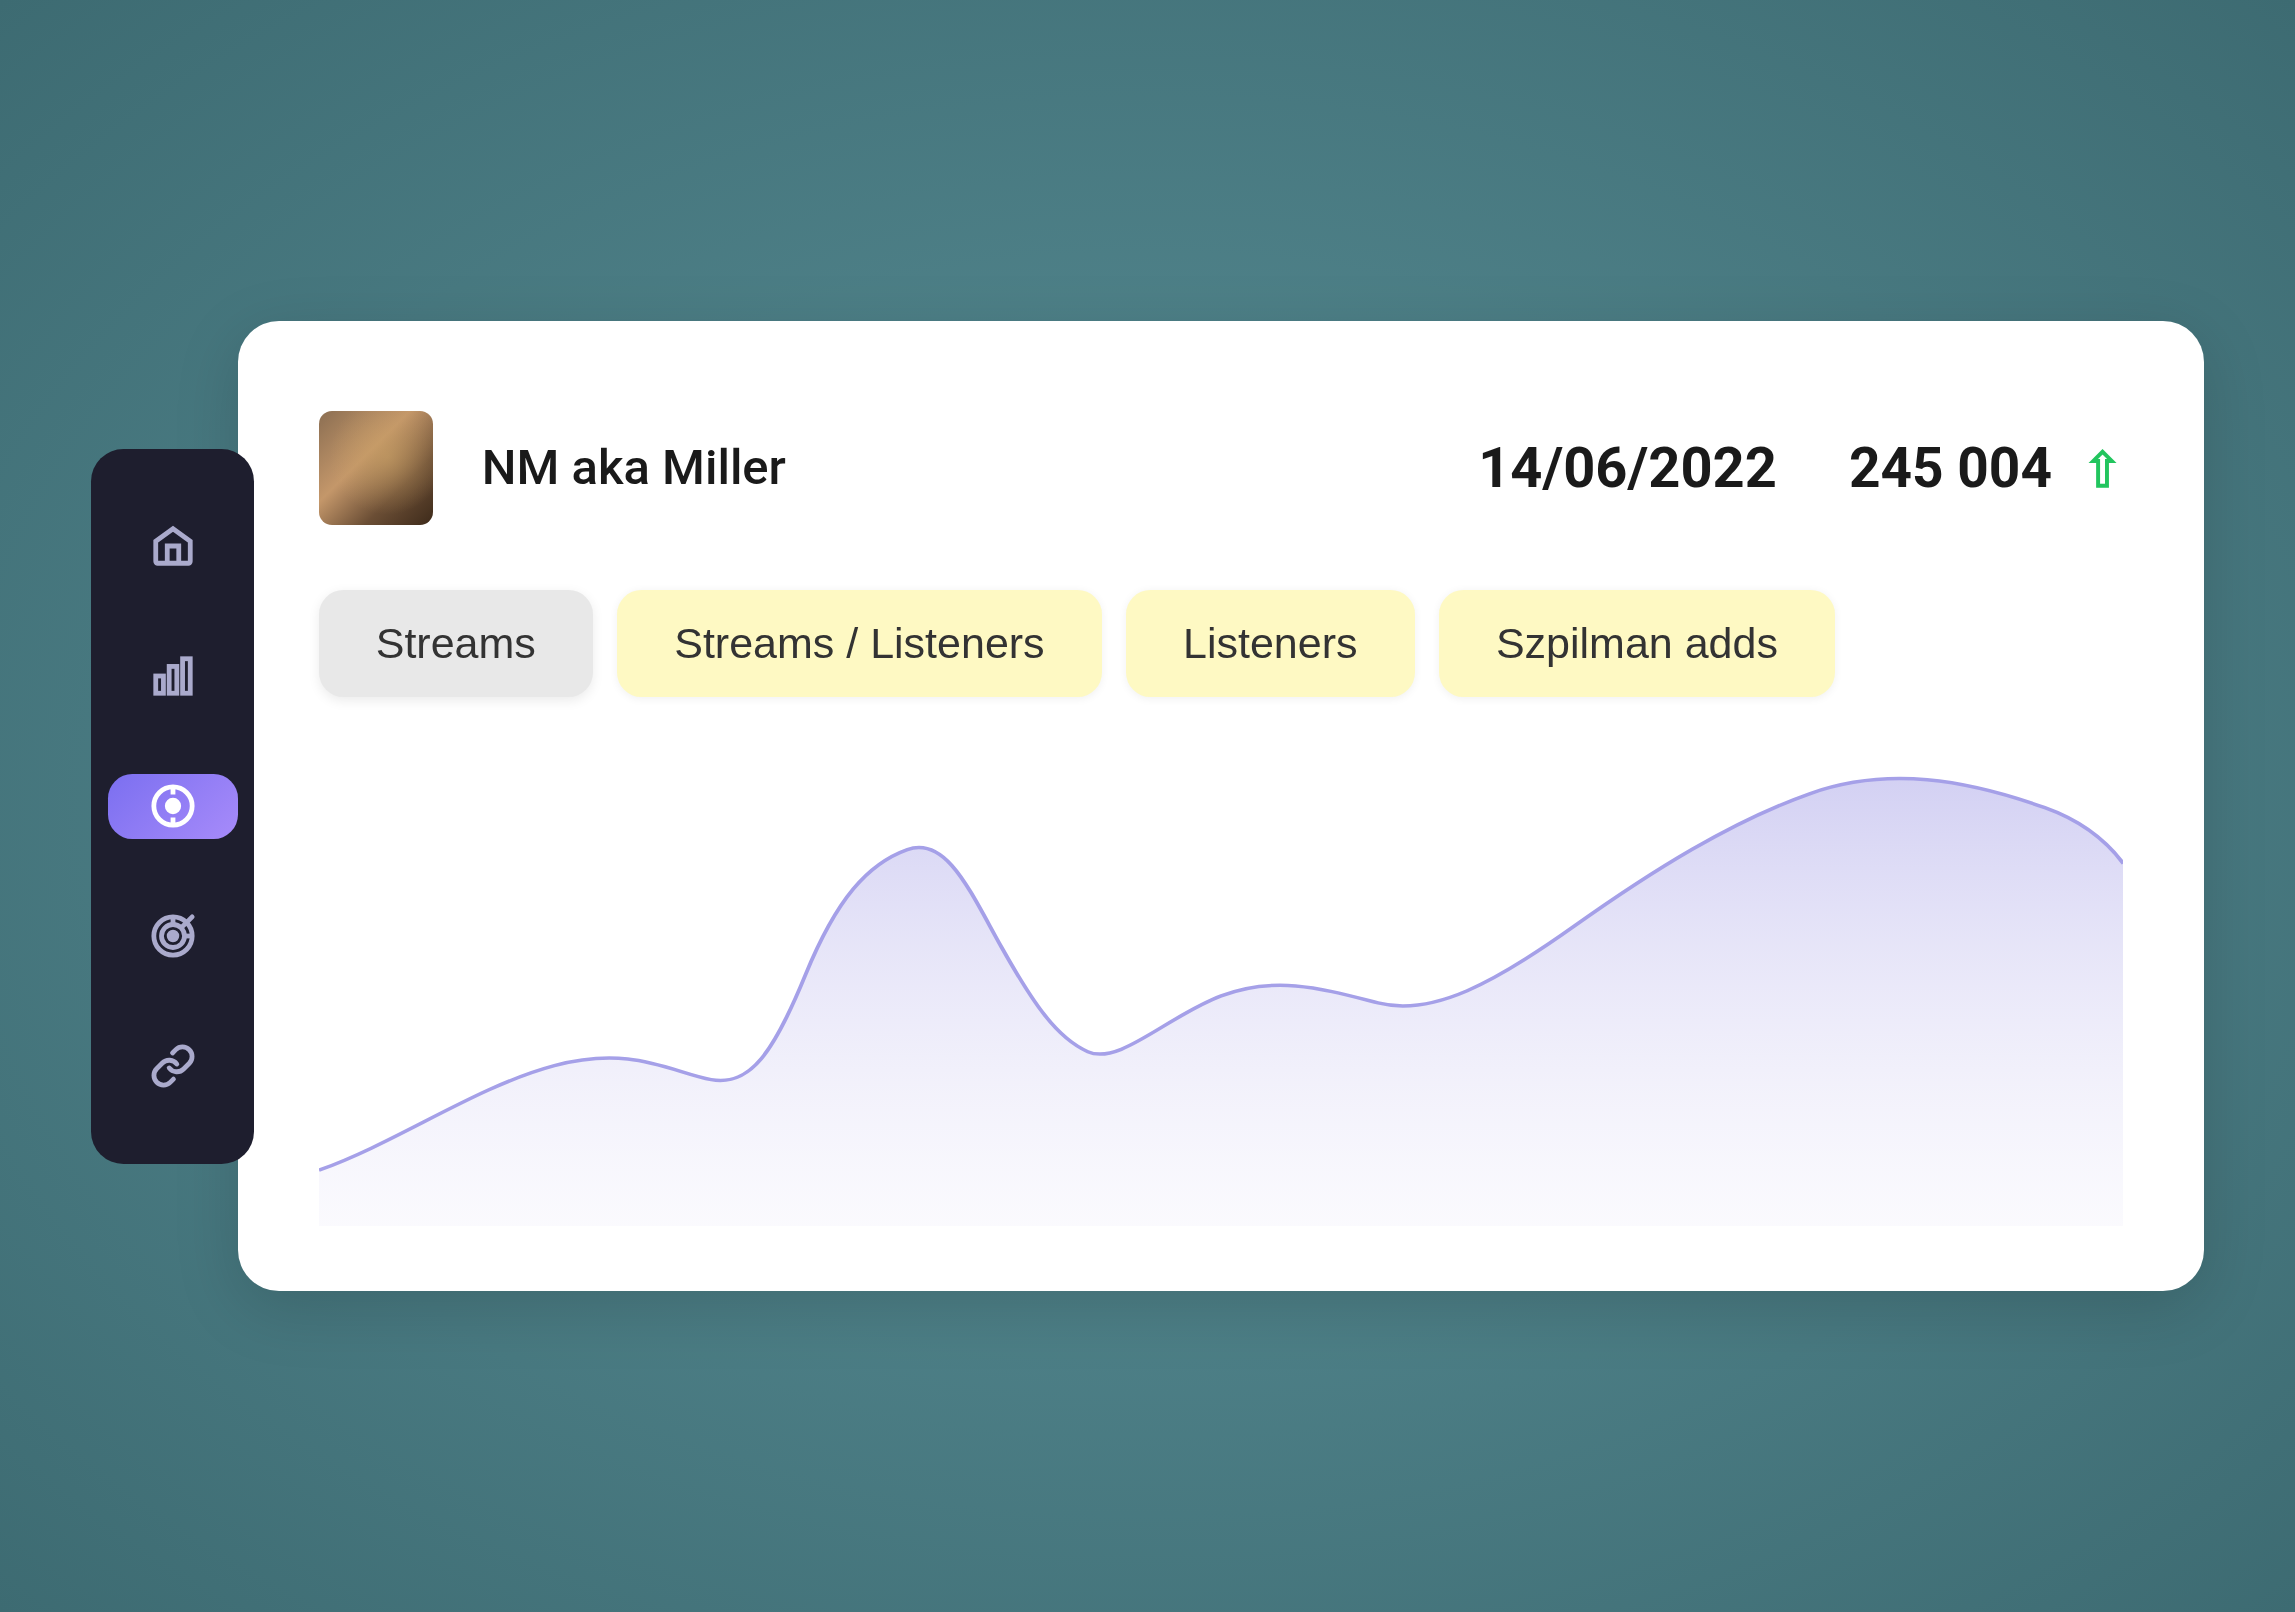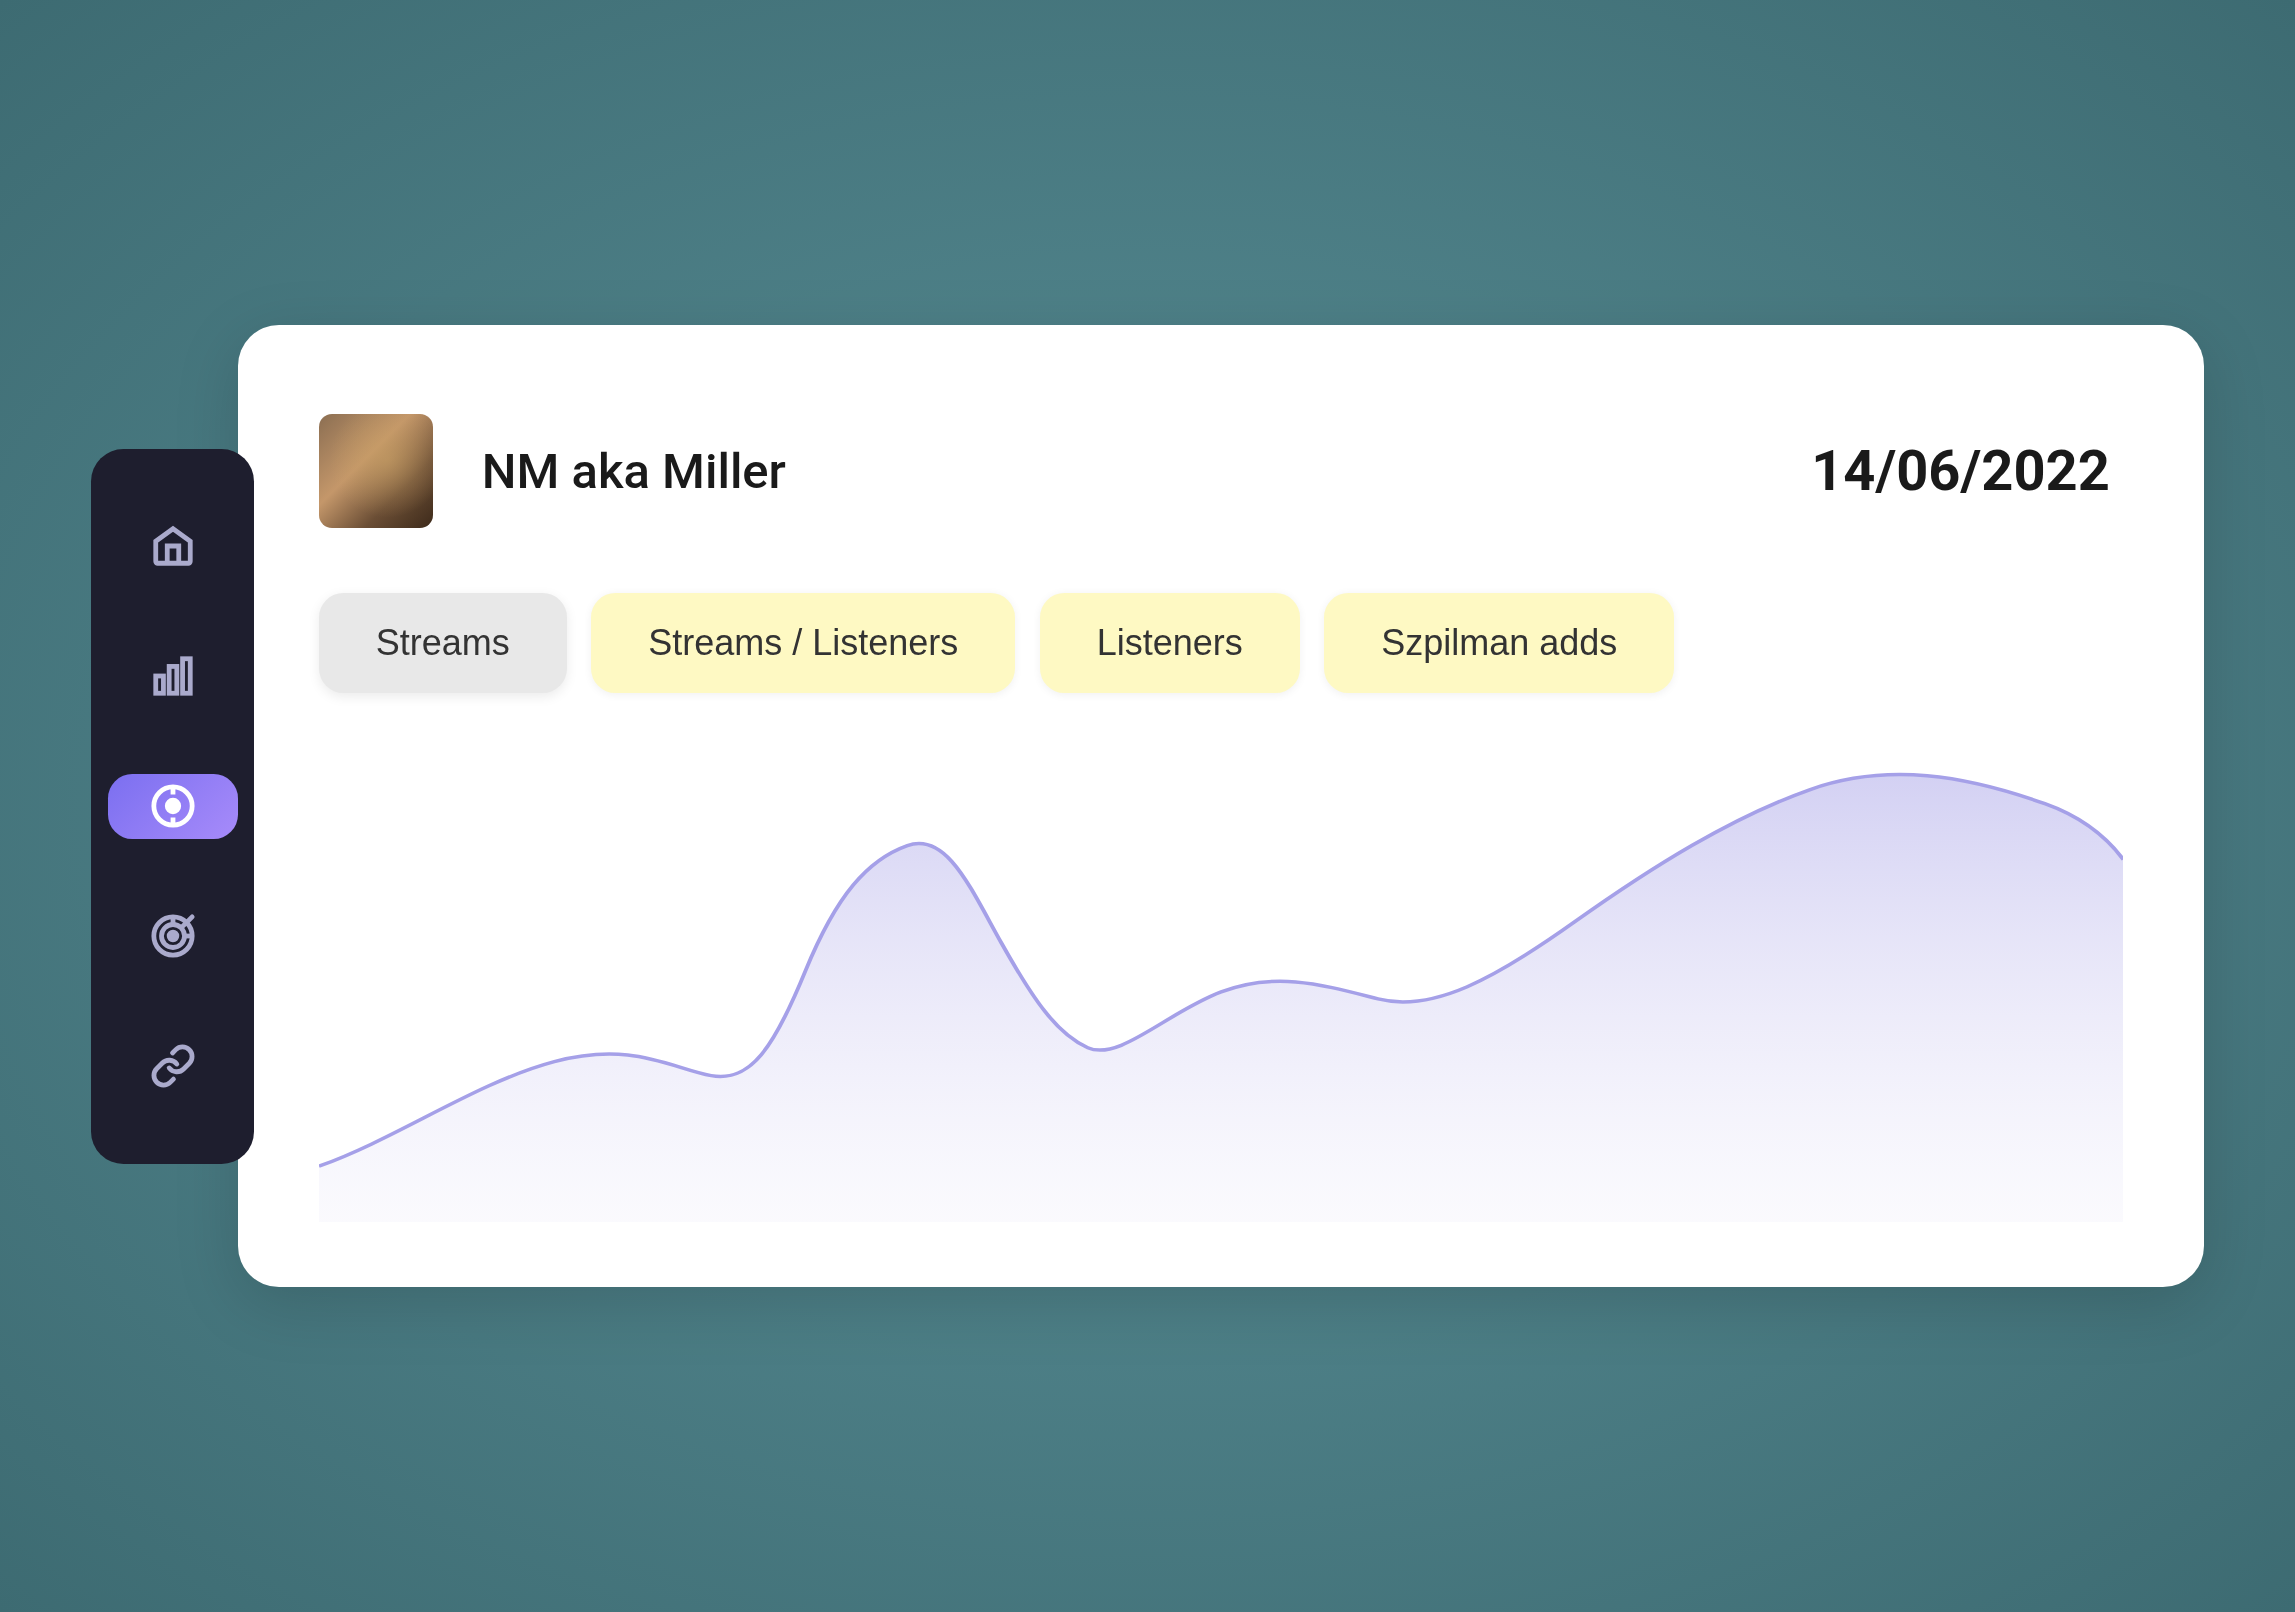--- a/index.html
+++ b/index.html
@@ -167,21 +167,21 @@
       display: flex;
       gap: 24.4px;
       flex-wrap: nowrap;
     }
 
     .tab-btn {
       padding: 29px 57px;
       border-radius: 24.4px;
       border: none;
       cursor: pointer;
-      font-size: 36px;
+      font-size: 43px;
       font-weight: 500;
       color: #333;
       background: #f0f0f0;
       white-space: nowrap;
       transition: background 0.2s;
     }
 
     .tab-btn.active {
       background: #e8e8e8;
       box-shadow: 0 3.3px 12.2px rgba(0,0,0,0.08);
@@ -258,20 +258,24 @@
   </nav>
 
   <main class="main-content">
 
     <div class="track-list">
 
       <div class="track-item">
         <div class="track-thumbnail thumb1"></div>
         <span class="track-name">NM aka Miller</span>
         <span class="track-date">14/06/2022</span>
+        <span class="track-streams">
+          <span>245 004</span>
+          <span class="trend-arrow">⇧</span>
+        </span>
       </div>
 
     </div>
 
     <div class="tabs-container">
       <button class="tab-btn active">Streams</button>
       <button class="tab-btn">Streams / Listeners</button>
       <button class="tab-btn">Listeners</button>
       <button class="tab-btn">Szpilman adds</button>
     </div>

